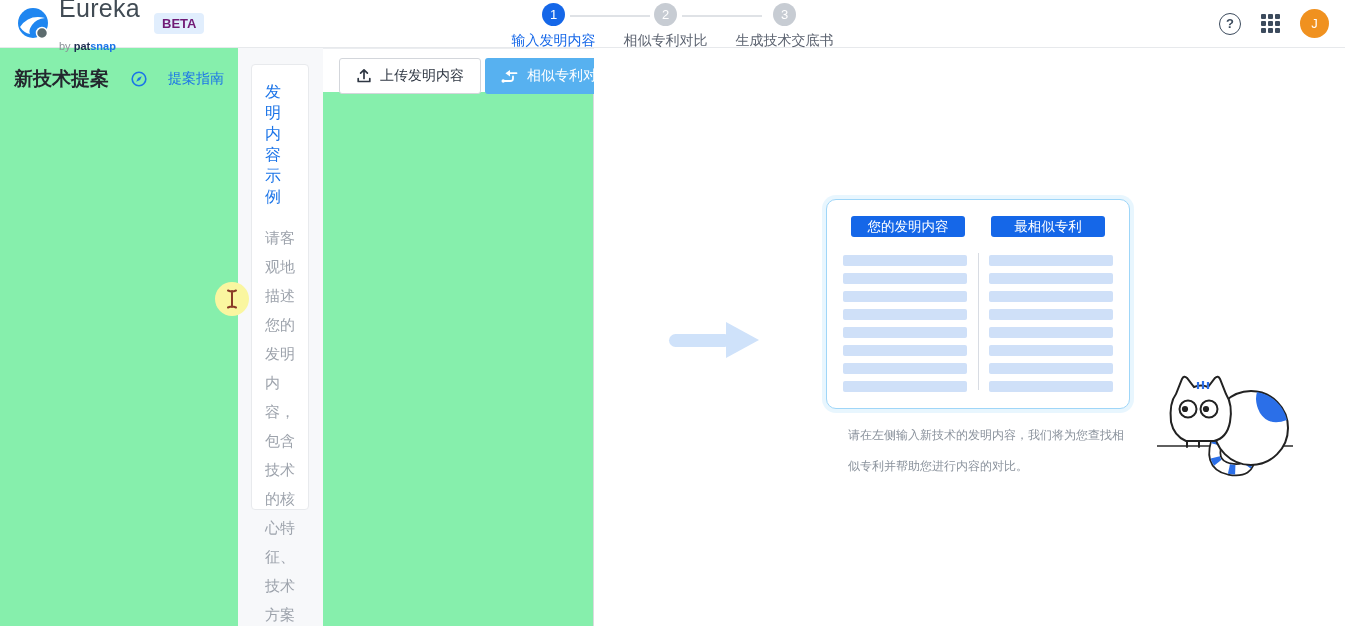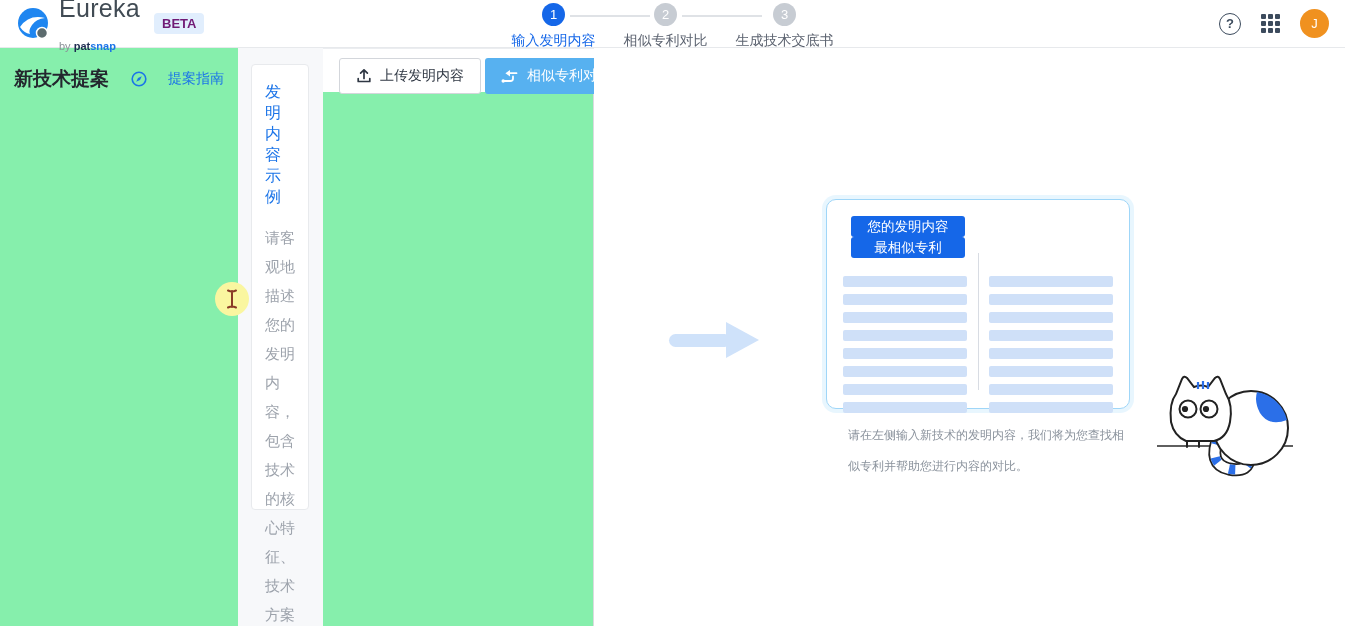--- a/index.html
+++ b/index.html
@@ -85,21 +85,21 @@
   .right-panel { flex:1; position:relative; background:#fff; }
 
   .big-arrow { position:absolute; left:74px; top:272px; }
 
   .compare-card {
     position:absolute; left:232px; top:151px; width:304px; height:210px;
     background:#fff; border:1px solid #9fd6f8; border-radius:10px;
     box-shadow:0 0 0 4px rgba(190,228,252,.35);
     padding:16px 16px 0;
   }
-  .card-headers { display:flex; justify-content:space-between; padding:0 8px;flex-direction:column; }
+  .card-headers { display:flex; justify-content:space-between; padding:0 8px; }
   .pill {
     width:114px; height:21px; background:#1567e8; color:#fff; font-size:13.5px;
     display:flex; align-items:center; justify-content:center; border-radius:3px;
   }
   .card-cols { display:flex; justify-content:space-between; margin-top:18px; }
   .skel-col { width:124px; }
   .skel-bar { width:100%; height:11px; background:#cfe0f8; border-radius:2px; margin-bottom:7px; }
   .col-divider { position:absolute; left:50%; top:53px; width:1px; height:137px; background:#d8dce3; }
 
   .hint-text {

